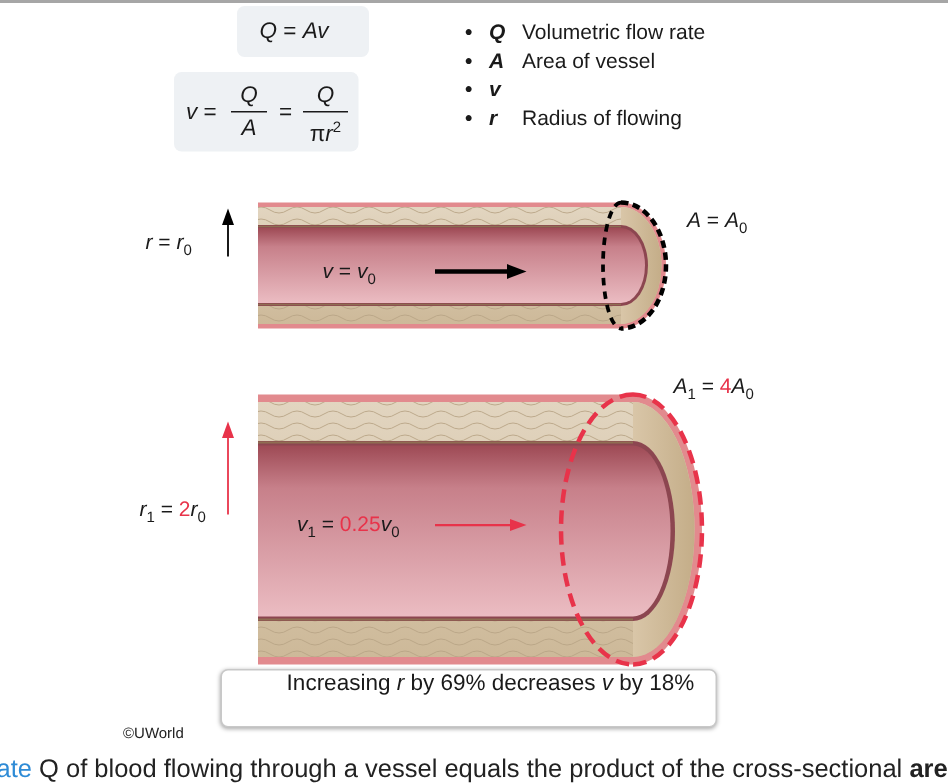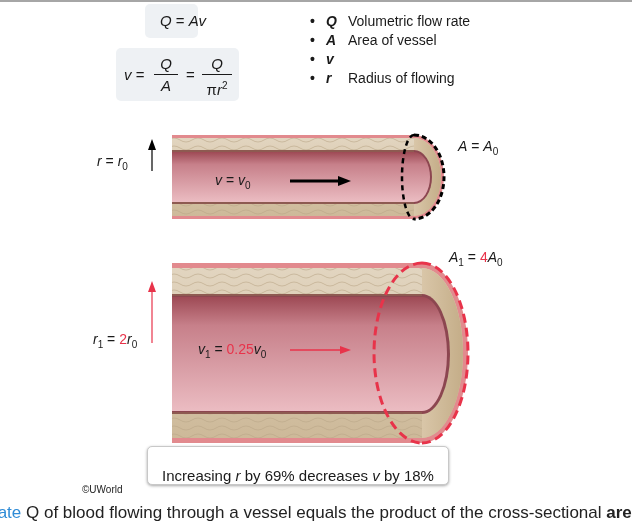--- a/index.html
+++ b/index.html
@@ -5,21 +5,21 @@
     html, body { margin: 0; padding: 0; }
     body {
       width: 632px; height: 522px; overflow: hidden; position: relative;
       background: #ffffff;
       font-family: "Liberation Sans", sans-serif;
       color: #1a1a1a;
     }
     .topbar { position: absolute; left: 0; top: 0; width: 632px; height: 2px; background: #a6a6a6; }
 
     .eqbox { position: absolute; background: #eef1f4; border-radius: 5px; }
-    .eq1 { left: 145px; top: 4px; width: 53px; height: 34px; }
+    .eq1 { left: 158px; top: 4px; width: 88px; height: 34px; }
     .eq2 { left: 116px; top: 48px; width: 123px; height: 53px; }
     .it { font-style: italic; }
     .eqtext { position: absolute; font-size: 15px; white-space: nowrap; }
 
     .frac { position: absolute; text-align: center; font-size: 15px; }
     .frac .num { display: block; line-height: 18px; }
     .frac .bar { display: block; height: 1px; background: #1a1a1a; margin: 1px 0 2px 0; }
     .frac .den { display: block; line-height: 18px; }
 
     .legend { position: absolute; left: 310px; top: 12px; font-size: 14px; line-height: 19px; }
@@ -31,22 +31,23 @@
     .red { color: #e8334a; }
     sub { font-size: 10px; vertical-align: -4px; }
     sup { font-size: 10px; vertical-align: 6px; }
 
     .svgwrap { position: absolute; left: 0; top: 0; }
 
     .summary {
       position: absolute; left: 147px; top: 446px; width: 300px; height: 37px;
       border: 1px solid #c8c8c8; border-radius: 5px; background: #fff;
       box-shadow: 0 1px 3px rgba(0,0,0,0.35);
-      font-size: 15px; display: flex; align-items: flex-end; justify-content: center;
+      font-size: 15px; display: flex; align-items: flex-start; justify-content: center;
       white-space: nowrap;
+      padding-left: 29px;
     }
     .copyright { position: absolute; left: 82px; top: 484px; font-size: 10px; color: #222; }
     .bodytext {
       position: absolute; left: -8px; top: 503px; font-size: 17px; white-space: nowrap; color: #222;
     }
     .bodytext .link { color: #2e8bd6; }
   </style>
 </head>
 <body>
 

